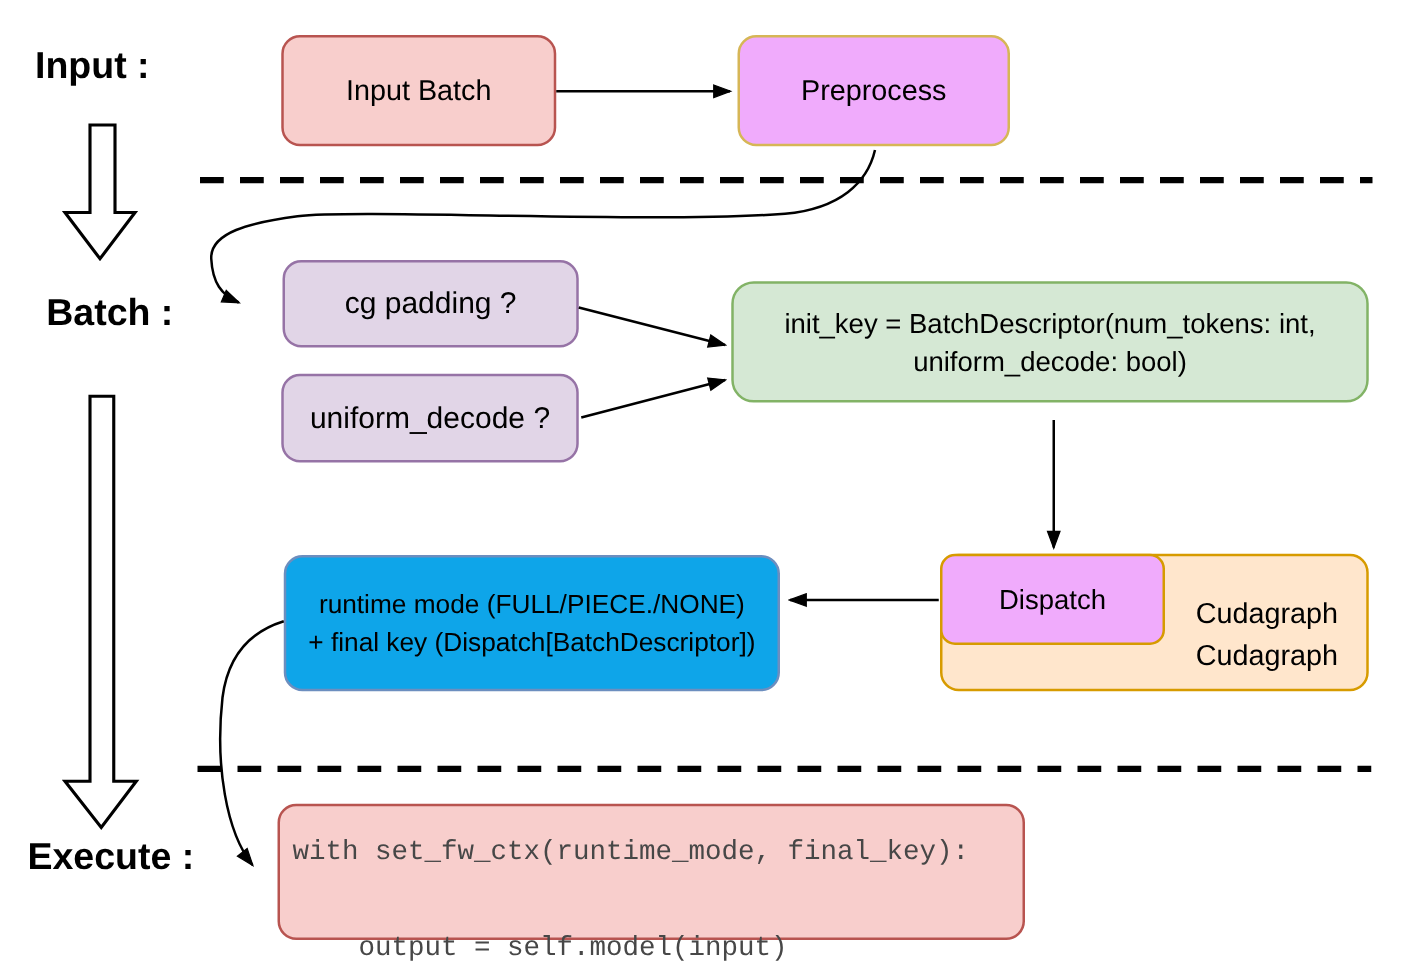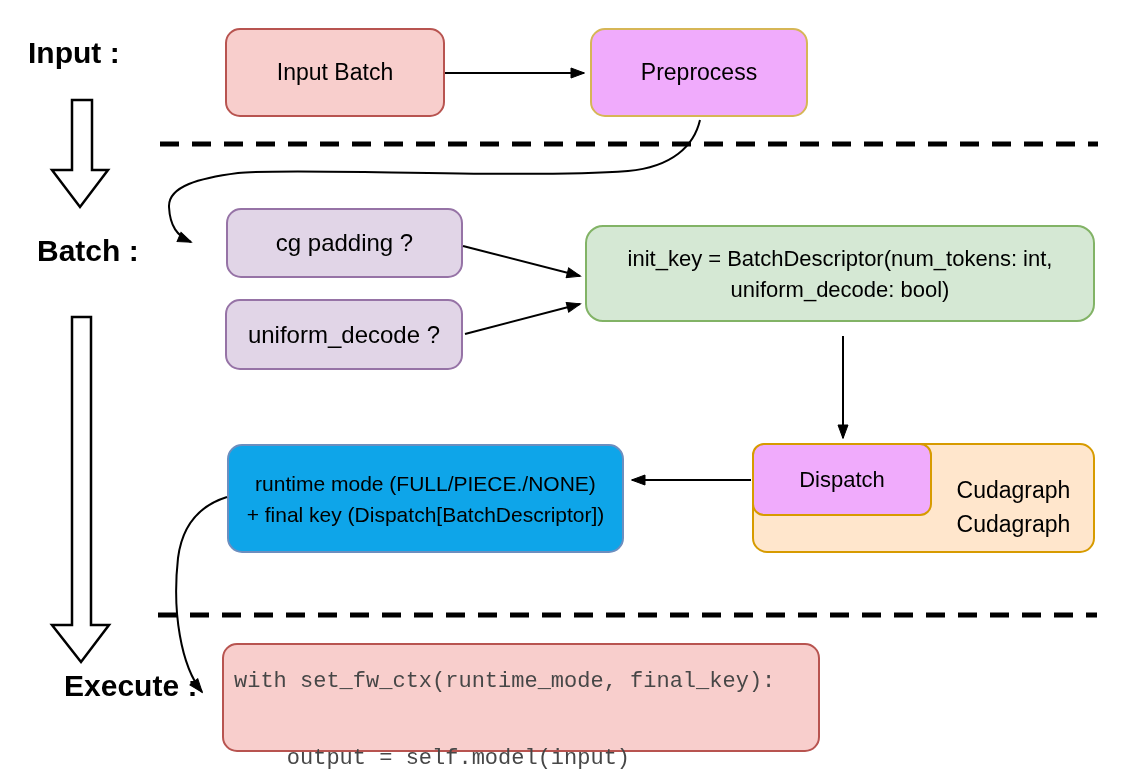--- a/index.html
+++ b/index.html
@@ -2,21 +2,21 @@
 <html><head>
 <meta charset="utf-8">
 <style>
   html,body{margin:0;padding:0;background:#ffffff;}
   body{font-family:"Liberation Sans", sans-serif;}
   #canvas{position:relative;width:1142px;height:770px;background:#ffffff;overflow:hidden;}
 
   .stage-label{position:absolute;font-weight:bold;font-size:30px;color:#000;white-space:nowrap;}
   #input-label{left:28px;top:36px;}
   #plan-label{left:37px;top:234px;}
-  #execute-label{left:22px;top:669px;margin-left:42px;}
+  #execute-label{left:22px;top:669px;}
 
   .node{position:absolute;border:2px solid #b91c1c;border-radius:15px;display:flex;
         align-items:center;justify-content:center;text-align:center;color:#000;
         box-sizing:border-box;}
   .node .lines{display:flex;flex-direction:column;}
 
   #input-batch{left:225px;top:28px;width:220px;height:89px;font-size:23px;}
   #preprocess{left:590px;top:28px;width:218px;height:89px;font-size:23px;}
   #cg-padding{left:226px;top:208px;width:237px;height:70px;font-size:24px;}
   #uniform-decode{left:225px;top:299px;width:238px;height:71px;font-size:24px;}

